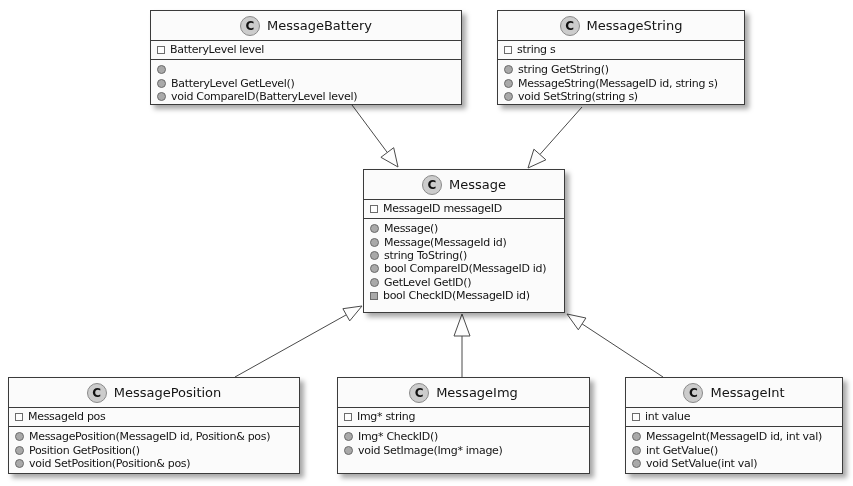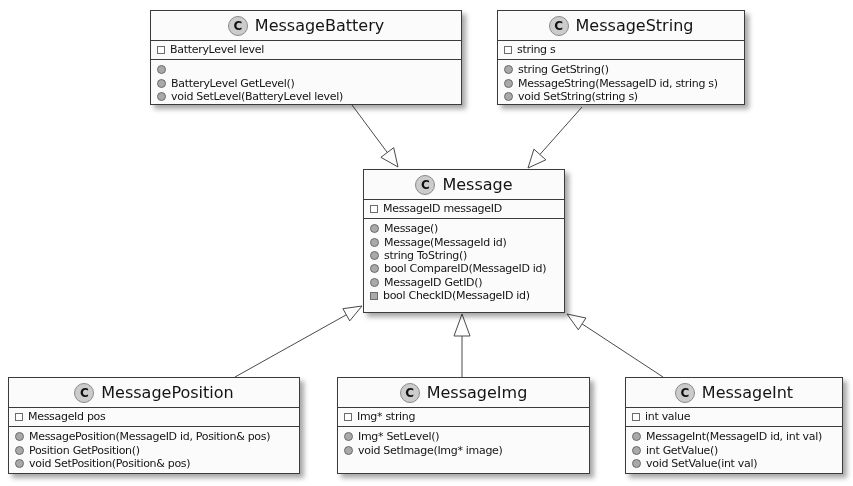--- a/index.html
+++ b/index.html
@@ -36,21 +36,21 @@
     border-radius:50%;
     background:#CCCCCC;
     border:1px solid #8A8A8A;
     display:flex;align-items:center;justify-content:center;
     font-weight:bold;
     font-size:12px;
     color:#111;
     flex:0 0 20px;
   }
   .cname{
-    font-size:16px;
+    font-size:13px;
     white-space:nowrap;
   }
   .fields{
     box-sizing:border-box;
     flex:0 0 19px;
     border-bottom:1.5px solid #3B3B3B;
     padding:2px 6px 0 6px;
     overflow:hidden;
   }
   .methods{
@@ -138,21 +138,21 @@
     <div class="methods">
         <div class="row">
           <span class="mi circle"></span>
         </div>
         <div class="row">
           <span class="mi circle"></span>
           <span class="mtext">BatteryLevel GetLevel()</span>
         </div>
         <div class="row">
           <span class="mi circle"></span>
-          <span class="mtext">void SetLevel(BatteryLevel level)</span>
+          <span class="mtext">void CompareID(BatteryLevel level)</span>
         </div>
       </div>
   </div>
 
   <div class="uml-class" style="left:497px;top:10px;width:248px;height:95px;">
     <div class="title">
       <span class="badge">C</span>
       <span class="cname">MessageString</span>
     </div>
     <div class="fields">
@@ -200,21 +200,21 @@
         <div class="row">
           <span class="mi circle"></span>
           <span class="mtext">string ToString()</span>
         </div>
         <div class="row">
           <span class="mi circle"></span>
           <span class="mtext">bool CompareID(MessageID id)</span>
         </div>
         <div class="row">
           <span class="mi circle"></span>
-          <span class="mtext">MessageID GetID()</span>
+          <span class="mtext">GetLevel GetID()</span>
         </div>
         <div class="row">
           <span class="mi square-filled"></span>
           <span class="mtext">bool CheckID(MessageID id)</span>
         </div>
       </div>
   </div>
 
   <div class="uml-class" style="left:8px;top:377px;width:292px;height:97px;">
     <div class="title">
@@ -250,21 +250,21 @@
     </div>
     <div class="fields">
         <div class="row">
           <span class="mi square-open"></span>
           <span class="mtext">Img* string</span>
         </div>
       </div>
     <div class="methods">
         <div class="row">
           <span class="mi circle"></span>
-          <span class="mtext">Img* SetLevel()</span>
+          <span class="mtext">Img* CheckID()</span>
         </div>
         <div class="row">
           <span class="mi circle"></span>
           <span class="mtext">void SetImage(Img* image)</span>
         </div>
       </div>
   </div>
 
   <div class="uml-class" style="left:625px;top:377px;width:218px;height:97px;">
     <div class="title">

